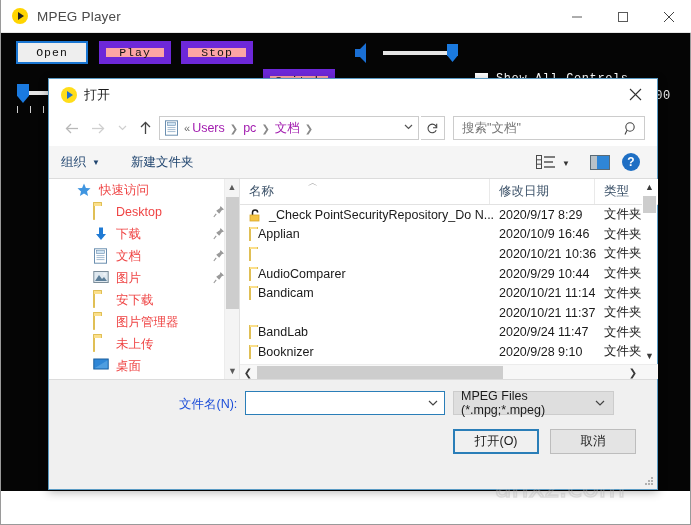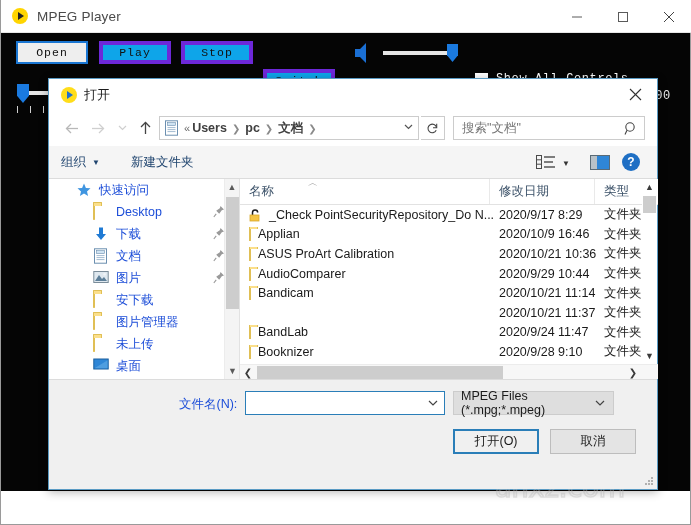--- a/index.html
+++ b/index.html
@@ -62,22 +62,22 @@
     width: 689px; height: 458px;
     background: #050505;
     overflow: hidden;
   }
   #controls-row {
     position: absolute; left: 0; top: 0; width: 689px; height: 46px;
   }
   .ctl-btn {
     position: absolute; top: 8px;
     height: 23px;
-    background: #0ea5e9;
-    border: 4px solid #6d28d9;
+    background: #fca5a5;
+    border: 7px solid #6d28d9;
     font-family: "Liberation Mono", monospace;
     font-size: 11.5px;
     color: #111;
     display: flex; align-items: center; justify-content: center;
     letter-spacing: 1px;
     cursor: default;
   }
   .ctl-btn.focused {
     border: 2px solid #1a76d2;
     background: #eeeeee;
@@ -210,21 +210,21 @@
     border: 1px solid #cccccc;
     background: #ffffff;
     display: flex; align-items: center;
     padding-left: 4px;
   }
   #bc-icon {
     width: 15px; height: 16px; flex: 0 0 auto;
     position: relative; margin-right: 5px;
   }
   .bc-sep { color: #8a8a8a; font-size: 10px; margin: 0 5px; }
-  .bc-item { font-size: 12.5px; color: #404040; white-space: nowrap; font-weight: bold; }
+  .bc-item { font-size: 12.5px; color: #a21caf; white-space: nowrap; }
   .bc-chevrons { color: #6a6a6a; font-size: 11px; margin-right: 2px;}
   #bc-dropdown {
     position: absolute; right: 5px; top: 5px;
     color: #555; font-size: 9px;
   }
   #refresh-btn {
     position: absolute; left: 372px; top: 6px;
     width: 24px; height: 24px;
     border: 1px solid #cccccc; border-left: none;
     background: #ffffff;
@@ -294,21 +294,21 @@
   
   #sidebar {
     position: absolute; left: 0; top: 0; width: 190px; height: 200px;
     background: #ffffff;
     overflow: hidden;
   }
   .tree-row {
     height: 22px;
     display: flex; align-items: center;
     font-size: 12.5px;
-    color: #1d4ed8;
+    color: #ef4444;
     position: relative;
   }
   .tree-row .ic { width: 16px; height: 16px; margin-right: 7px; flex: 0 0 auto; position: relative;}
   .tree-row.lvl0 { padding-left: 27px; }
   .tree-row.lvl1 { padding-left: 44px; }
   .pin {
     position: absolute; right: 14px; top: 4px;
     width: 12px; height: 13px; color: #9a9a9a;
   }
   .folder-ic {
@@ -791,21 +791,20 @@
             <span class="ficon"><span class="folder-ic"></span></span>
             <span>Applian</span>
           </span>
           <span class="fdate">2020/10/9 16:46</span>
           <span class="ftype">文件夹</span>
         </div>
 
         <div class="frow">
           <span class="fname">
             <span class="ficon"><span class="folder-ic"></span></span>
-            <span>ASUS ProArt Calibration</span>
           </span>
           <span class="fdate">2020/10/21 10:36</span>
           <span class="ftype">文件夹</span>
         </div>
 
         <div class="frow">
           <span class="fname">
             <span class="ficon"><span class="folder-ic"></span></span>
             <span>AudioComparer</span>
           </span>

